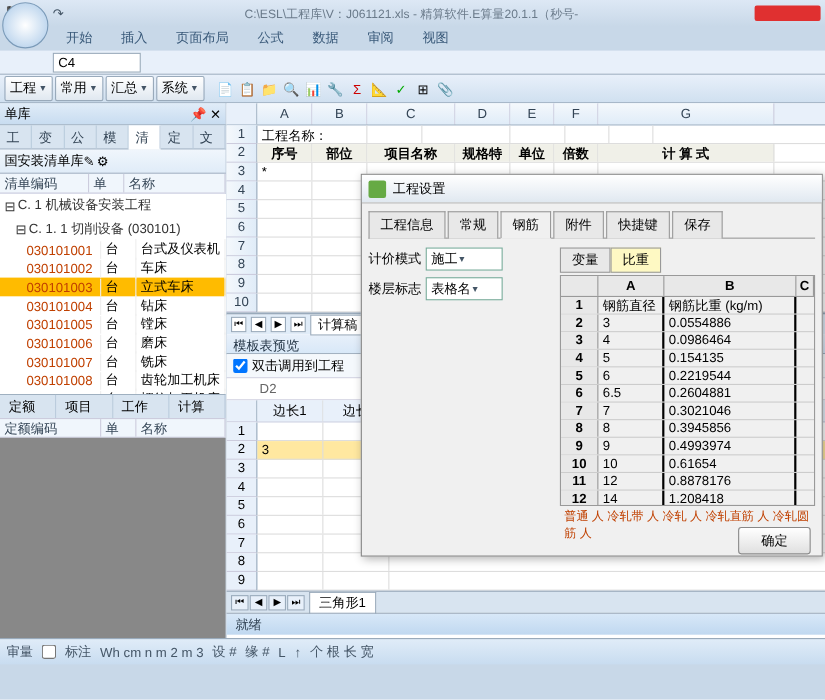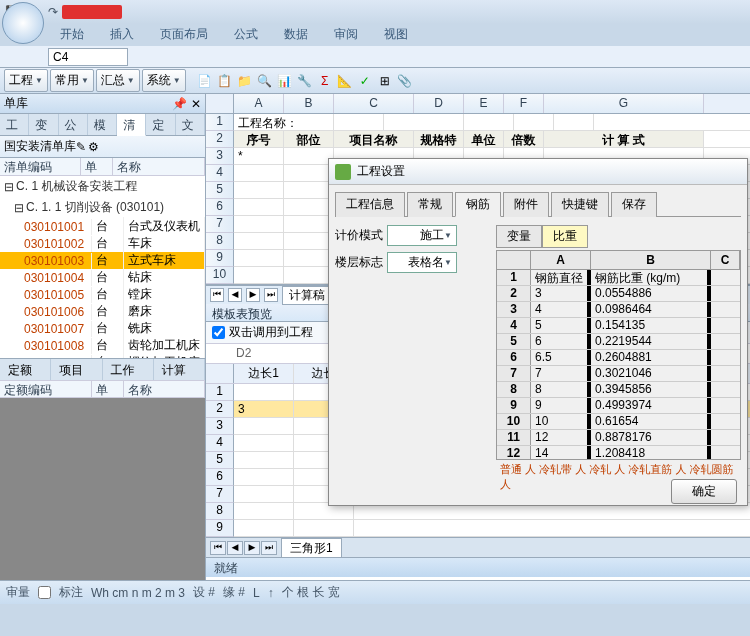--- a/index.html
+++ b/index.html
@@ -69,48 +69,49 @@
 .bot-tab{padding:1px 8px;background:#fff;border:1px solid #9ab;border-bottom:none}
 .status{height:20px;background:linear-gradient(#d8e8f8,#c0d8f0);border-top:1px solid #9ab;padding:2px 8px;color:#345}
 .footbar{height:24px;background:linear-gradient(#e0ecf8,#c8dcf0);border-top:1px solid #9ab;display:flex;align-items:center;padding:0 6px;gap:8px;color:#456;font-size:11px}
 .dialog{position:absolute;left:328px;top:158px;width:420px;height:348px;background:#f0f0f0;border:1px solid #888;box-shadow:2px 2px 8px rgba(0,0,0,.3);z-index:100}
 .dlg-title{height:26px;background:linear-gradient(#fff,#e0e8f0);border-bottom:1px solid #bbb;display:flex;align-items:center;padding:0 6px;gap:6px}
 .dlg-ico{width:16px;height:16px;background:#6a4;border-radius:2px}
 .dlg-body{padding:6px;height:290px}
 .dlg-tabs{display:flex;border-bottom:1px solid #999;margin-bottom:8px}
 .dlg-tab{padding:3px 10px;border:1px solid #999;border-bottom:none;margin-right:2px;background:#e8e8e8;position:relative;top:1px}
 .dlg-tab.active{background:#f0f0f0;border-bottom:1px solid #f0f0f0}
-.dlg-content{display:flex;gap:11px}
+.dlg-content{display:flex;gap:24px}
 .dlg-left{width:150px}
 .dlg-row{display:flex;align-items:center;gap:4px;margin-bottom:6px}
-.dlg-combo{border:1px solid #7a9;padding:1px 4px;background:#fff;display:flex;align-items:center;justify-content:flex-end;width:70px}
+.dlg-combo{border:1px solid #7a9;padding:1px 4px;background:#fff;display:flex;align-items:center;justify-content:flex-start;width:70px}
 .dlg-right{flex:1}
 .dlg-rtabs{display:flex;margin-bottom:2px}
 .dlg-rtab{padding:2px 10px;border:1px solid #999;background:#e8e8e8}
 .dlg-rtab.active{background:#fef9c3}
 .dlg-grid{border:1px solid #999;height:210px;overflow:hidden}
 .dg-hdr{display:flex;background:#e8e8e8;border-bottom:1px solid #999}
 .dg-hc{border-right:1px solid #999;text-align:center;padding:2px 0;font-weight:bold}
 .dg-row{display:flex;border-bottom:1px solid #ccc;height:16px}
 .dg-rn{width:34px;border-right:1px solid #999;text-align:center;background:#e8e8e8;font-weight:bold}
-.dg-c{border-right:4px solid #000000;padding:0 4px}
+.dg-c{border-right:2px solid #000000;padding:0 4px}
 .dlg-bottabs{padding:2px 4px;font-size:11px;color:#c04000}
 .dlg-btns{display:flex;justify-content:flex-end;padding:4px 10px}
 .dlg-btn{padding:3px 20px;border:1px solid #888;background:linear-gradient(#fff,#e0e0e0);border-radius:3px}
 .carat{font-size:8px;color:#456}
 </style>
 </head>
 <body>
 
 <div class="titlebar">
   <div class="tb-left">
     <span class="tb-btn">💾</span>
     <span class="tb-btn">↶</span>
     <span class="tb-btn">↷</span>
   </div>
+  <div class="tb-title">C:\ESL\工程库\V：J061121.xls - 精算软件.E算量20.1.1（秒号-</div>
   <div class="red-sw"></div>
 </div>
 
 <div class="office-btn"></div>
 
 <div class="ribbon-tabs">
   <div class="rtab">开始</div>
   <div class="rtab">插入</div>
   <div class="rtab">页面布局</div>
   <div class="rtab">公式</div>

